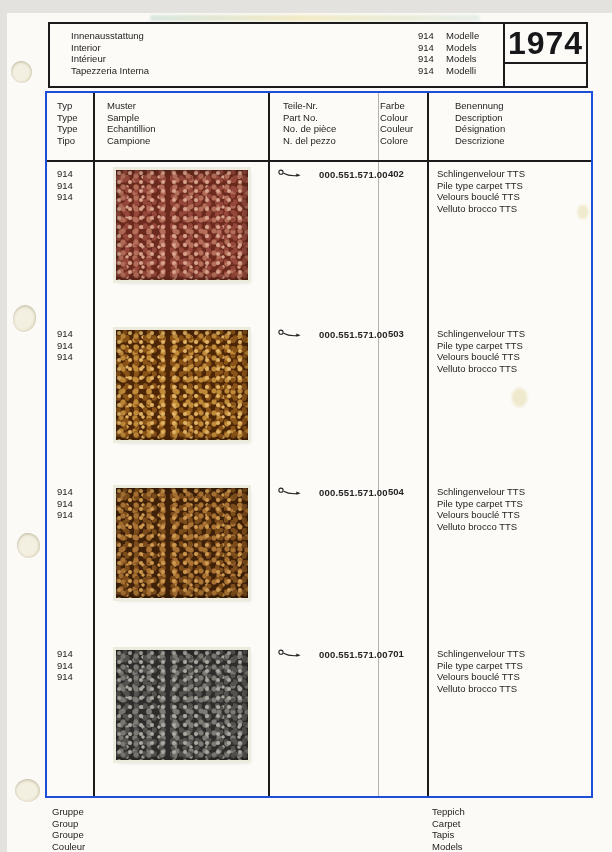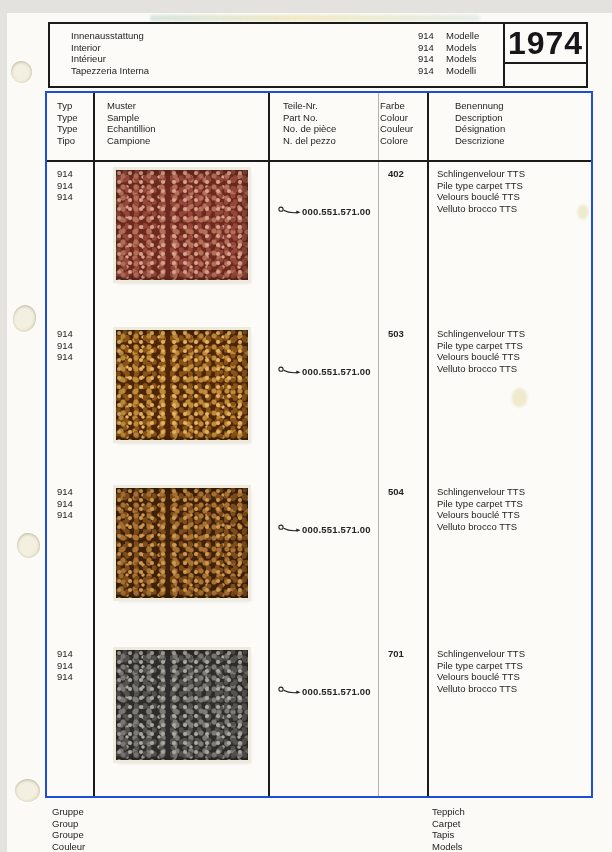--- a/index.html
+++ b/index.html
@@ -46,21 +46,21 @@
     background-image:
       radial-gradient(circle at 3px 3px,  var(--hi)    0 1.4px, transparent 2.6px),
       radial-gradient(circle at 7px 6px,  var(--light) 0 2px,   transparent 3.2px),
       radial-gradient(circle at 2px 8px,  var(--mid)   0 2.2px, transparent 3.4px),
       radial-gradient(circle at 9px 2px,  var(--mid)   0 1.8px, transparent 3px),
       radial-gradient(circle at 5px 10px, var(--light) 0 2px,   transparent 3.4px),
       radial-gradient(circle at 11px 7px, var(--hi)    0 1.2px, transparent 2.2px);
     background-size: 11px 9px, 13px 11px, 9px 12px, 12px 8px, 14px 13px, 16px 10px;
     box-shadow: inset 0 0 10px rgba(0,0,0,.38), 0 0 0 3px #edeade, 2px 3px 4px rgba(0,0,0,.12);
   }
-  .part{position:absolute;left:231px;top:1px;display:flex;align-items:center;gap:0;margin-top:37px;}
+  .part{position:absolute;left:231px;top:1px;display:flex;align-items:center;gap:17px;}
   .part .num{font-size:9.5px;font-weight:700;letter-spacing:.2px;}
   .cell-colour{position:absolute;left:341px;top:0;font-size:9.5px;font-weight:700;}
   .cell-desc{position:absolute;left:390px;top:0;}
   
   .fgroup{position:absolute;left:52px;top:806px;}
   .fvalue{position:absolute;left:432px;top:806px;}
   
   .topstreak{
     position:absolute;left:150px;top:15px;width:330px;height:6px;border-radius:3px;
     background:linear-gradient(90deg, rgba(205,224,216,.75), rgba(236,226,170,.65) 45%, rgba(205,224,216,.45));

